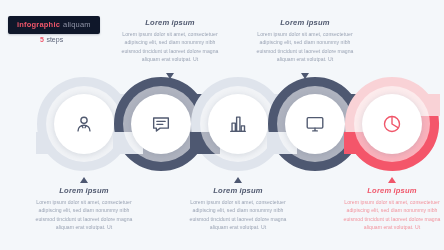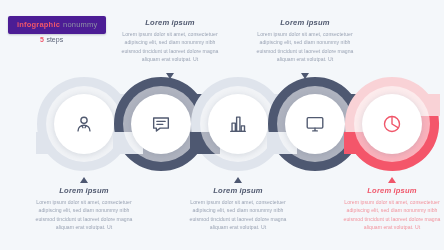--- a/index.html
+++ b/index.html
@@ -7,21 +7,21 @@
     width:444px;height:250px;overflow:hidden;
     background:#f4f7fa;
     font-family:"Liberation Sans", sans-serif;
     -webkit-font-smoothing:antialiased;
   }
   .stage{position:relative;width:444px;height:250px;}
 
   
   .badge{
     position:absolute;left:8px;top:16px;
-    background:#4c1d95;
+    background:#0f172a;
     padding:4px 9px 5px 9px;
     border-radius:2px;
     box-shadow:0 1px 2px rgba(60,66,87,.25);
     display:flex;align-items:baseline;gap:3px;
     white-space:nowrap;
   }
   .badge .b1{color:#f0566a;font-size:7.5px;font-weight:bold;letter-spacing:.2px;}
   .badge .b2{color:#8f93a6;font-size:7.5px;letter-spacing:.2px;}
 
   .steps{
@@ -71,21 +71,21 @@
   }
   .icon svg{display:block;}
 </style>
 </head>
 <body>
 
 <div class="stage">
 
   <div class="badge">
     <span class="b1">infographic</span>
-    <span class="b2">nonummy</span>
+    <span class="b2">aliquam</span>
   </div>
   <div class="steps">
     <span class="num">5</span>
     <span class="lbl">steps</span>
   </div>
 
   <div class="tblock" style="left:118px;top:18px;">
     <h3>Lorem ipsum</h3>
     <p>Lorem ipsum dolor sit amet, consectetuer adipiscing elit, sed diam nonummy nibh euismod tincidunt ut laoreet dolore magna aliquam erat volutpat. Ut</p>
   </div>

